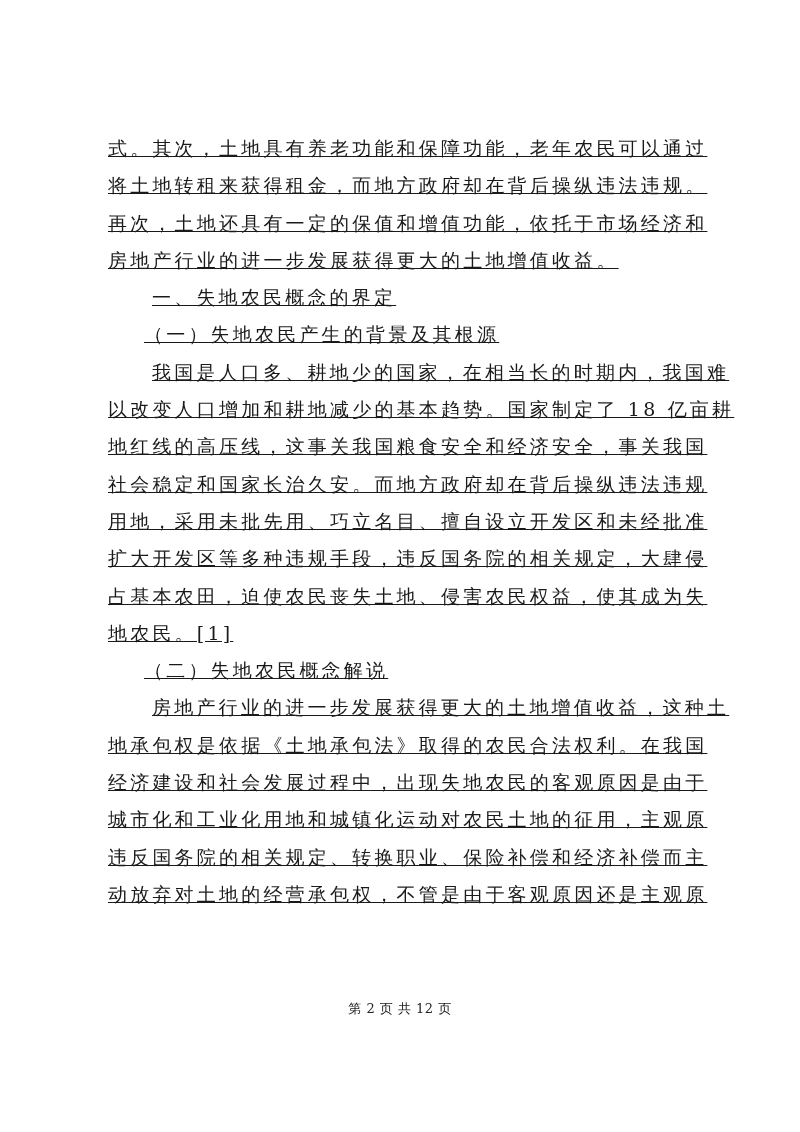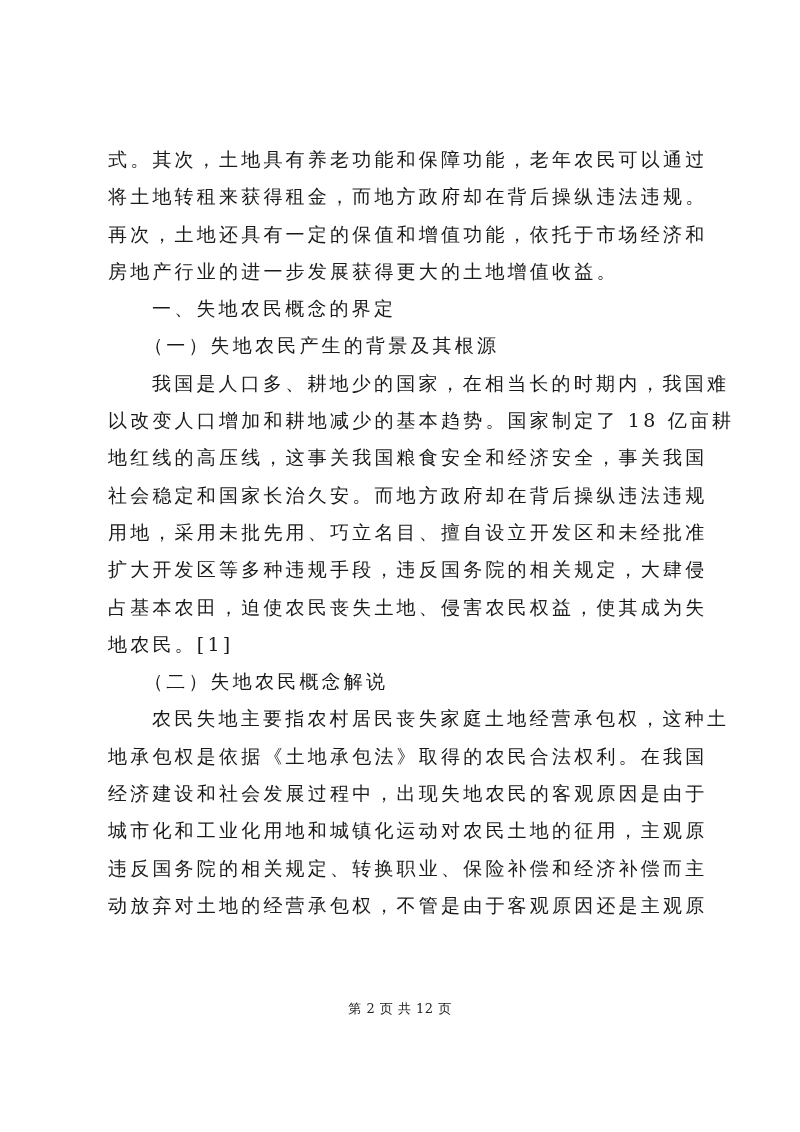--- a/index.html
+++ b/index.html
@@ -1,19 +1,19 @@
 <!DOCTYPE html>
 <html><head>
 <meta charset="utf-8">
 <style>
   html, body { margin: 0; padding: 0; background: #ffffff; }
   body { width: 800px; height: 1132px; position: relative; overflow: hidden;
          font-family: "DejaVu Serif", "Liberation Serif", serif; color: #1a1a1a; }
   .page { position: absolute; left: 0; top: 0; width: 800px; height: 1132px; background: #fff; }
-  .body-text { position: absolute; left: 108px; top: 141px; width: 600px; }
+  .body-text { position: absolute; left: 108px; top: 130px; width: 600px; text-decoration: underline; }
   .line { height: 37.3px; line-height: 37.3px; font-size: 19px; letter-spacing: 3.2px;
           white-space: nowrap; display: block; }
   .indent { padding-left: 44px; }
   .indent-paren { padding-left: 36px; }
   .footer { position: absolute; left: 0; width: 800px; top: 1000px; text-align: center;
             font-size: 13px; letter-spacing: 0.5px; color: #222; }
 </style>
 </head>
 <body>
 
@@ -27,21 +27,21 @@
     <span class="line indent-paren">（一）失地农民产生的背景及其根源</span>
     <span class="line indent">我国是人口多、耕地少的国家，在相当长的时期内，我国难</span>
     <span class="line">以改变人口增加和耕地减少的基本趋势。国家制定了 18 亿亩耕</span>
     <span class="line">地红线的高压线，这事关我国粮食安全和经济安全，事关我国</span>
     <span class="line">社会稳定和国家长治久安。而地方政府却在背后操纵违法违规</span>
     <span class="line">用地，采用未批先用、巧立名目、擅自设立开发区和未经批准</span>
     <span class="line">扩大开发区等多种违规手段，违反国务院的相关规定，大肆侵</span>
     <span class="line">占基本农田，迫使农民丧失土地、侵害农民权益，使其成为失</span>
     <span class="line">地农民。[1]</span>
     <span class="line indent-paren">（二）失地农民概念解说</span>
-    <span class="line indent">农民失地主要指农村居民丧失家庭土地经营承包权，这种土</span>
+    <span class="line indent">房地产行业的进一步发展获得更大的土地增值收益，这种土</span>
     <span class="line">地承包权是依据《土地承包法》取得的农民合法权利。在我国</span>
     <span class="line">经济建设和社会发展过程中，出现失地农民的客观原因是由于</span>
     <span class="line">城市化和工业化用地和城镇化运动对农民土地的征用，主观原</span>
     <span class="line">违反国务院的相关规定、转换职业、保险补偿和经济补偿而主</span>
     <span class="line">动放弃对土地的经营承包权，不管是由于客观原因还是主观原</span>
   </div>
 
   <div class="footer">第 2 页  共 12 页</div>
 </div>
 

